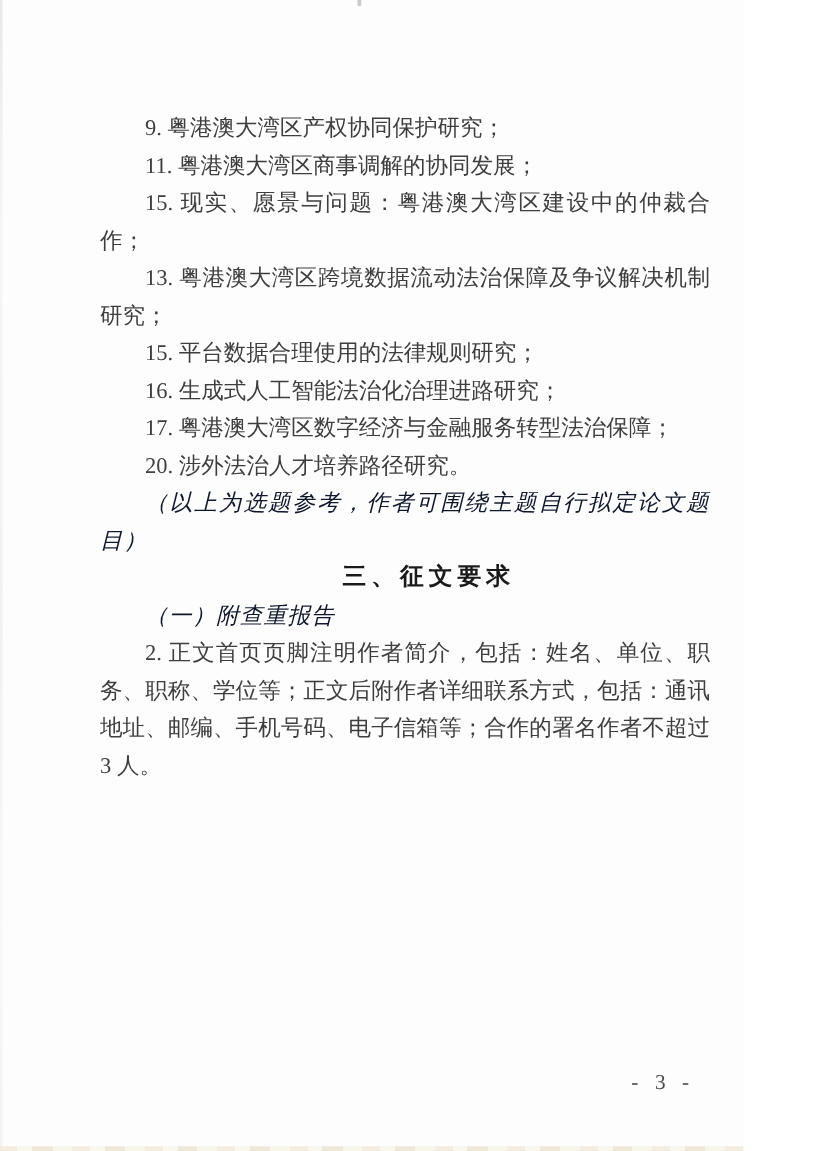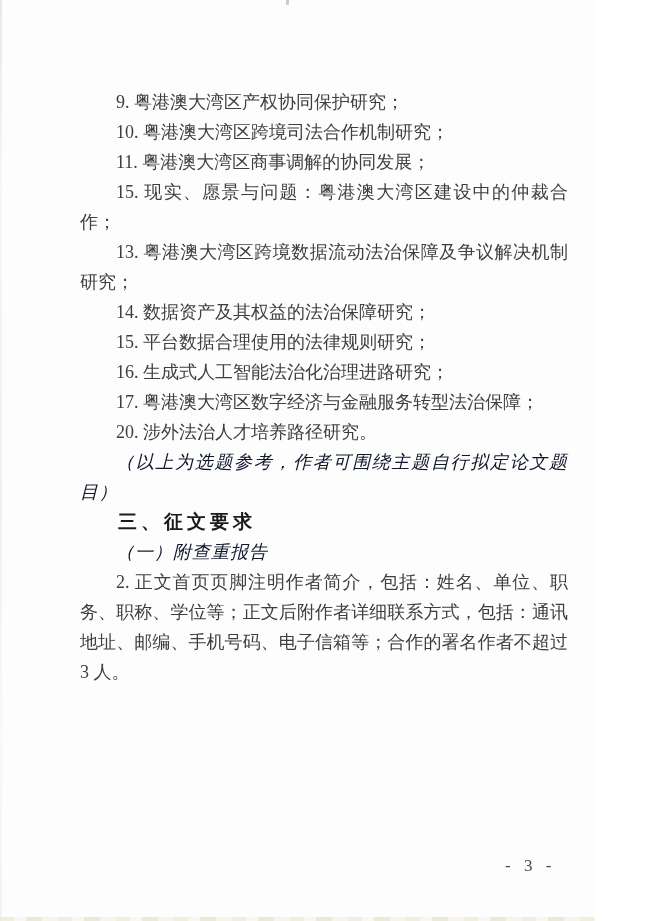--- a/index.html
+++ b/index.html
@@ -33,21 +33,21 @@
     letter-spacing: 1px;
     color: #0f172a;
   }
   p.heading {
     font-family: "Liberation Sans", "DejaVu Sans", sans-serif;
     font-weight: 700;
     font-size: 19px;
     line-height: 30px;
     letter-spacing: 4px;
     color: #1a1a1a;
-    text-align: left;
+    text-align: center;
   }
   .page-number {
     position: absolute;
     left: 505px; top: 856px;
     font-size: 17px;
     line-height: 20px;
     color: #4a4a4a;
     letter-spacing: 2px;
     word-spacing: 5px;
   }
@@ -79,25 +79,23 @@
 </head>
 <body>
 
 <div class="page">
 
   <div class="artifact-top-tick"></div>
   <div class="artifact-left-edge"></div>
 
   <div class="content">
     <p>9. 粤港澳大湾区产权协同保护研究；</p>
-    <p>10. 粤港澳大湾区跨境司法合作机制研究；</p>
     <p>11. 粤港澳大湾区商事调解的协同发展；</p>
     <p>15. 现实、愿景与问题：粤港澳大湾区建设中的仲裁合作；</p>
     <p>13. 粤港澳大湾区跨境数据流动法治保障及争议解决机制研究；</p>
-    <p>14. 数据资产及其权益的法治保障研究；</p>
     <p>15. 平台数据合理使用的法律规则研究；</p>
     <p>16. 生成式人工智能法治化治理进路研究；</p>
     <p>17. 粤港澳大湾区数字经济与金融服务转型法治保障；</p>
     <p>20. 涉外法治人才培养路径研究。</p>
 
     <p class="kaiti">（以上为选题参考，作者可围绕主题自行拟定论文题目）</p>
 
     <p class="heading">三、征文要求</p>
 
     <p class="kaiti">（一）附查重报告</p>

